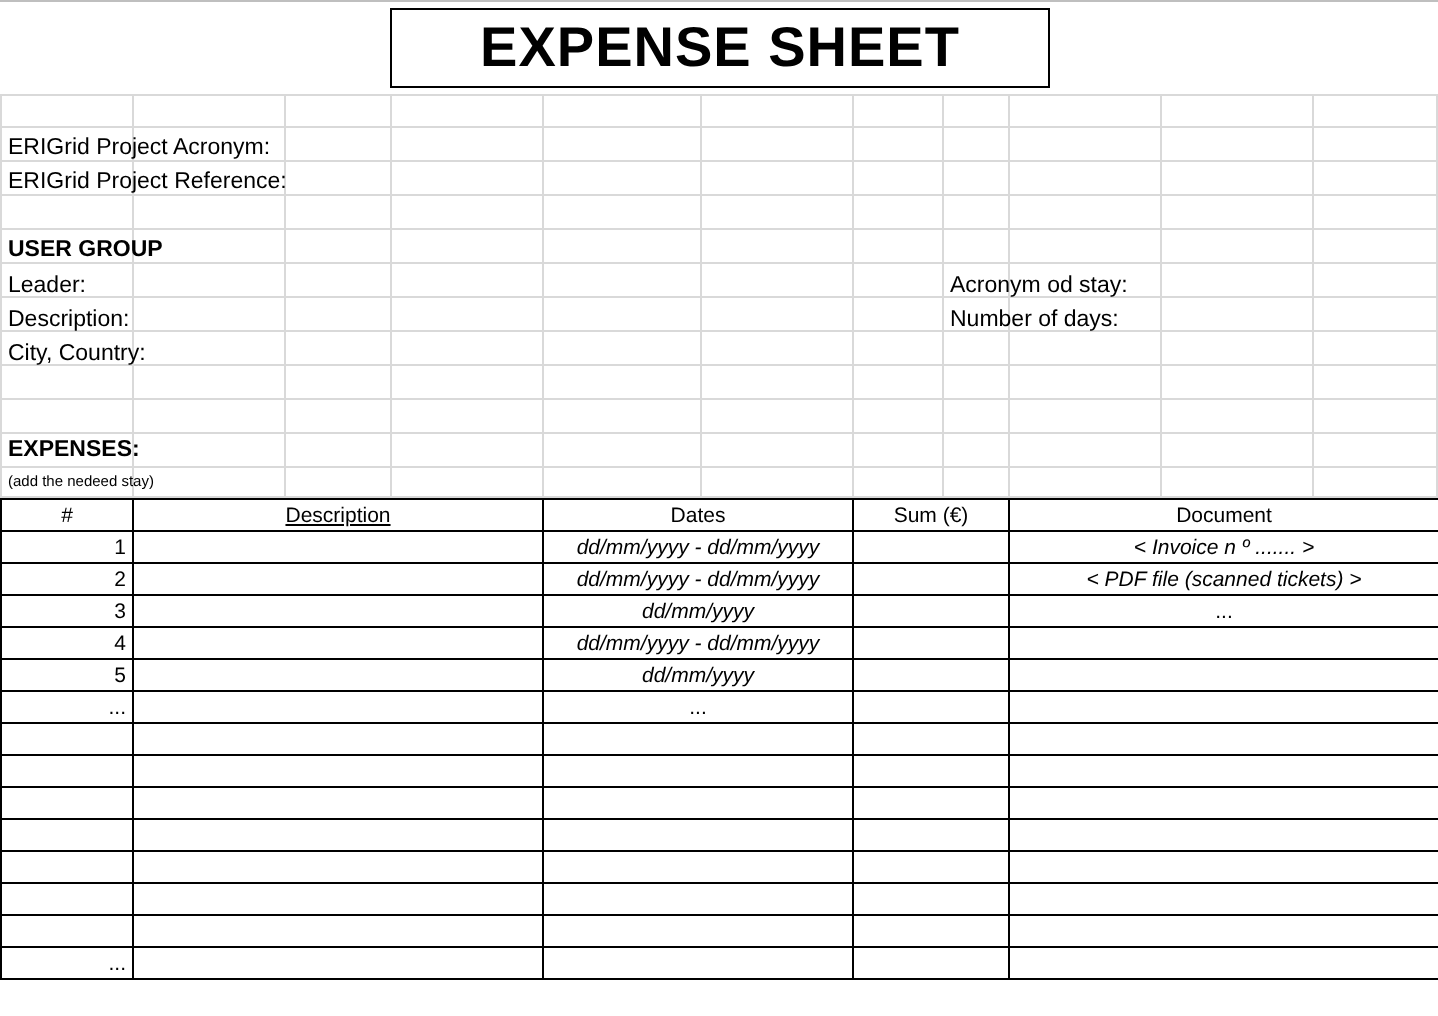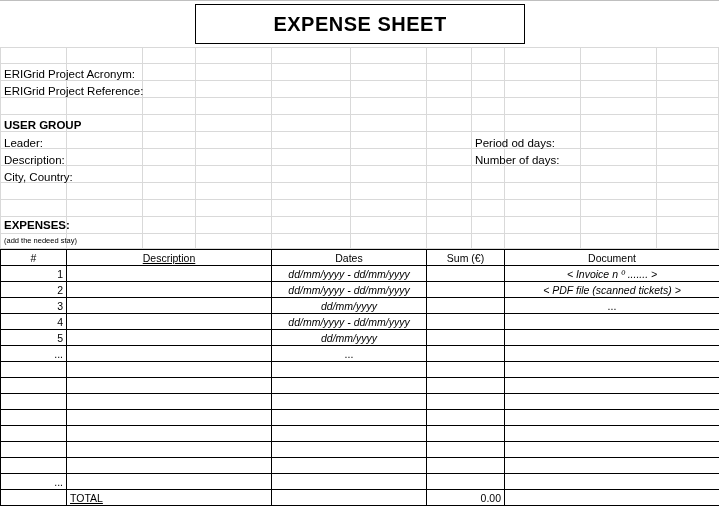--- a/index.html
+++ b/index.html
@@ -38,21 +38,21 @@
     top: 3px;
     width: 330px;
     height: 40px;
     border: 1px solid #000000;
     box-sizing: border-box;
     display: flex;
     align-items: center;
     justify-content: center;
   }
   .title-text {
-    font-size: 20px;
+    font-size: 28px;
     font-weight: bold;
     letter-spacing: 0.5px;
   }
 
   
   .grid-area {
     position: absolute;
     left: 0;
     top: 47px;
     width: 719px;
@@ -169,21 +169,21 @@
   </div>
 
   <span class="lbl" style="left:4px; top:85px;">ERIGrid Project Reference:</span>
   <span class="lbl" style="left:4px; top:68px;">ERIGrid Project Acronym:</span>
 
   <span class="lbl bold" style="left:4px; top:119px;">USER GROUP</span>
   <span class="lbl" style="left:4px; top:137px;">Leader:</span>
   <span class="lbl" style="left:4px; top:154px;">Description:</span>
   <span class="lbl" style="left:4px; top:171px;">City, Country:</span>
 
-  <span class="lbl" style="left:475px; top:137px;">Period od days:</span>
+  <span class="lbl" style="left:475px; top:137px;">Acronym od stay:</span>
   <span class="lbl" style="left:475px; top:154px;">Number of days:</span>
 
   <span class="lbl bold" style="left:4px; top:219px;">EXPENSES:</span>
   <span class="tiny" style="left:4px; top:236px;">(add the nedeed stay)</span>
 
   <div class="table-wrap">
     <table class="exp">
       <thead>
         <tr>
           <td class="c-num">#</td>
@@ -285,24 +285,17 @@
           <td class="c-sum"></td>
           <td class="c-doc"></td>
         </tr>
         <tr>
           <td class="c-num">...</td>
           <td class="c-desc"></td>
           <td class="c-dates"></td>
           <td class="c-sum"></td>
           <td class="c-doc"></td>
         </tr>
-        <tr>
-          <td class="c-num"></td>
-          <td class="c-desc total-label">TOTAL</td>
-          <td class="c-dates"></td>
-          <td class="c-sum total-val">0.00</td>
-          <td class="c-doc"></td>
-        </tr>
       </tbody>
     </table>
   </div>
 
 </div>
 
 </body></html>

